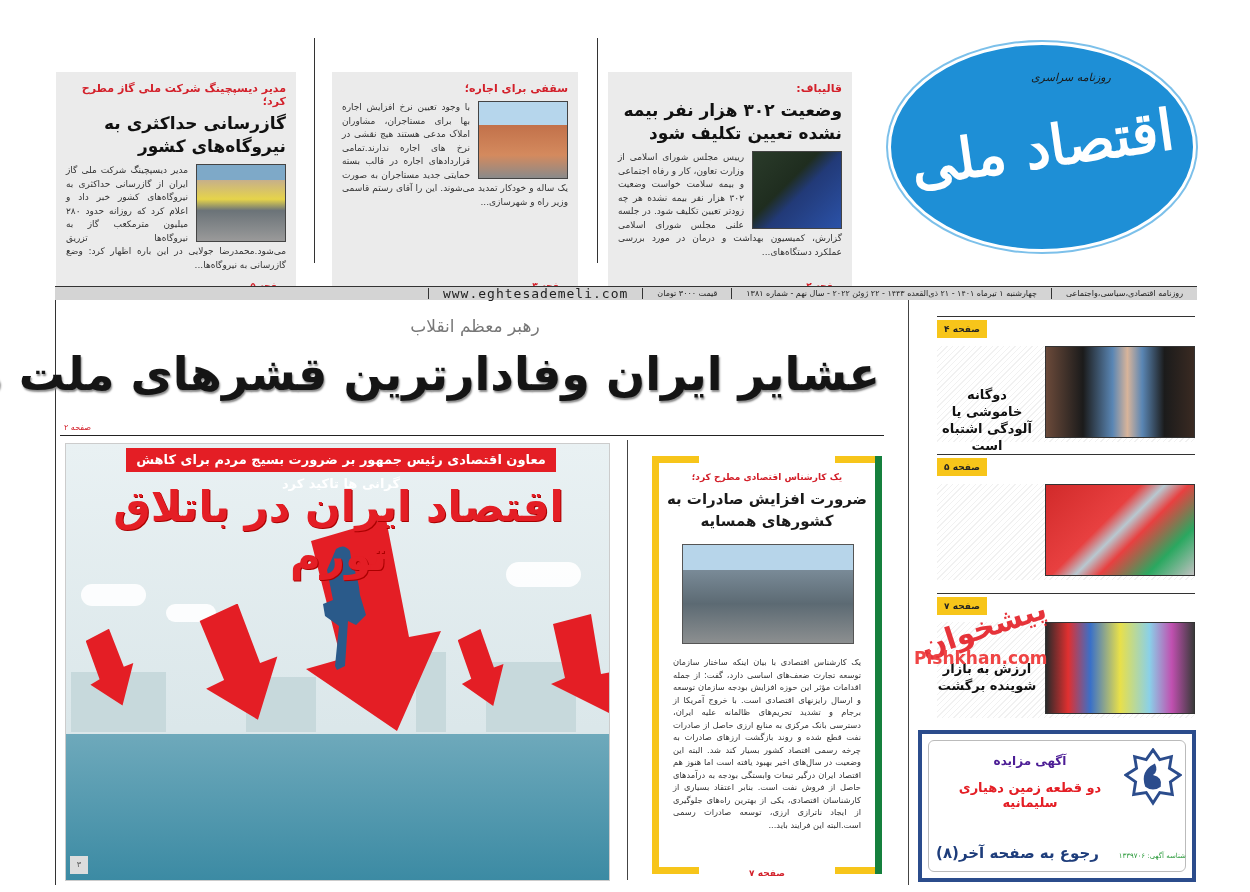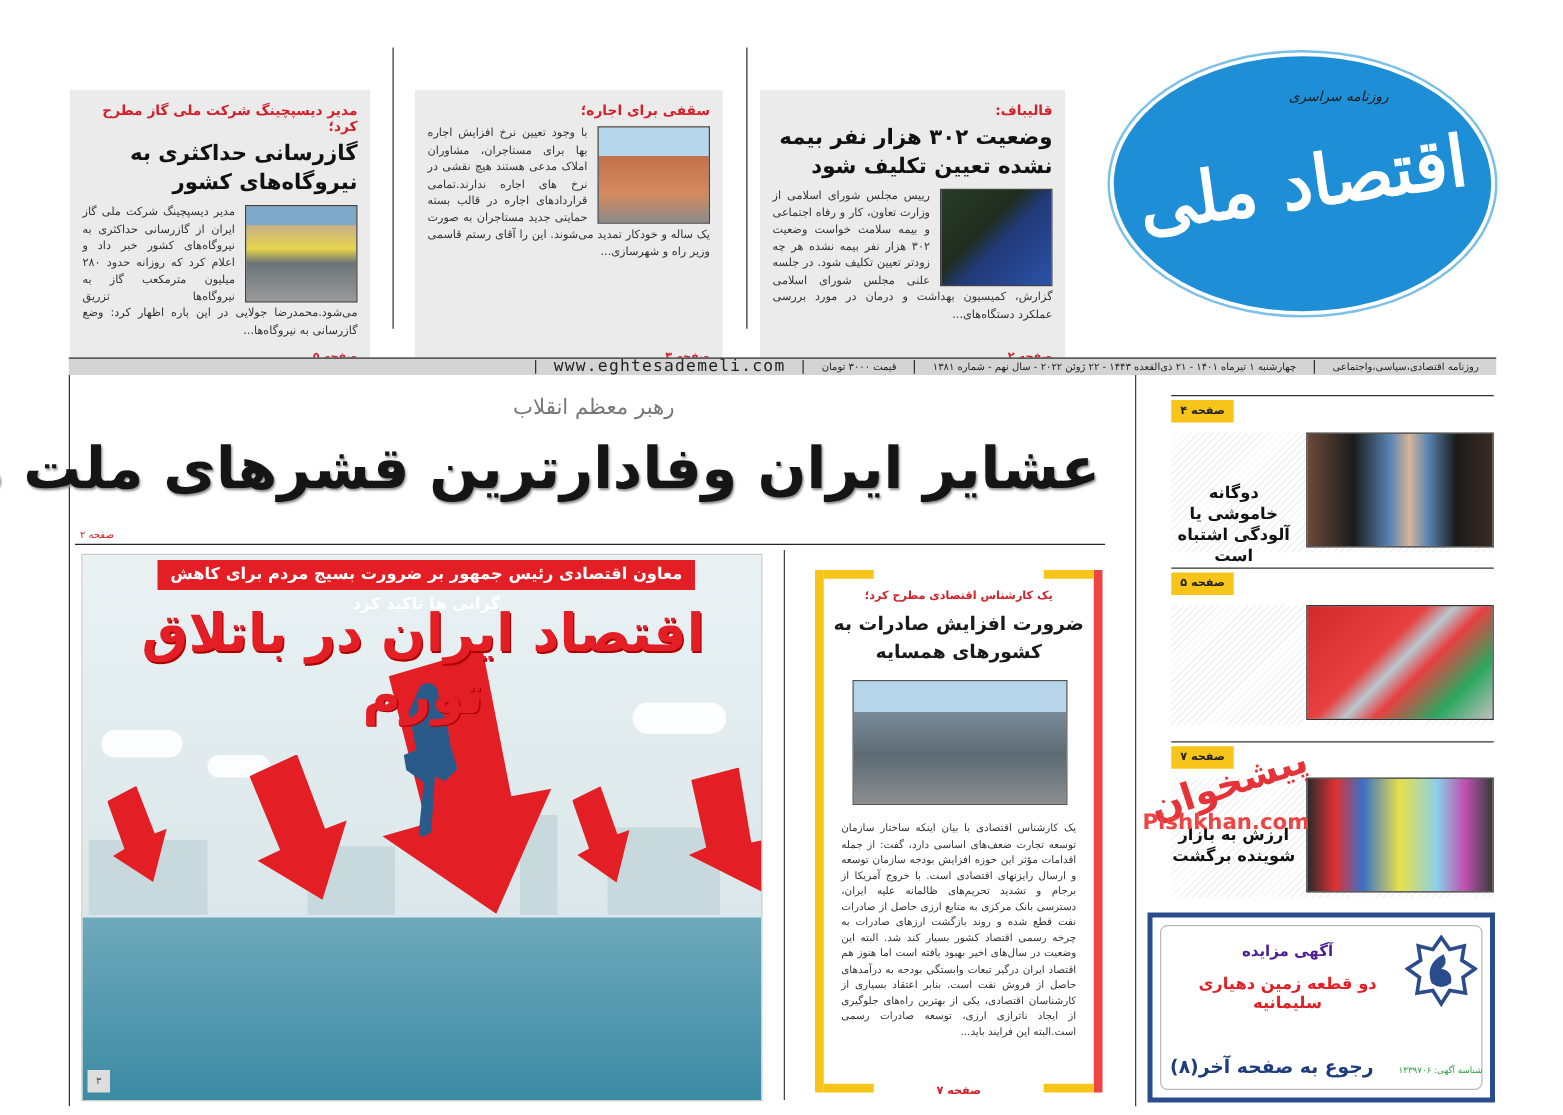--- a/index.html
+++ b/index.html
@@ -53,21 +53,21 @@
   .illus { position: absolute; top: 443px; left: 65px; width: 545px; height: 438px; background: linear-gradient(#e9f1f3, #dbe7ea 65%); border: 1px solid #ccc; overflow: hidden; }
   .illus .redbar { position: absolute; top: 4px; left: 60px; width: 430px; height: 24px; background: #e41e25; color: #fff; font-size: 13px; font-weight: bold; text-align: center; line-height: 24px; }
   .illus .bigred { position: absolute; top: 38px; left: 0; width: 545px; text-align: center; color: #e41e25; font-size: 42px; font-weight: bold; text-shadow: 1px 1px 0 #a00; }
   .illus .water { position: absolute; top: 290px; left: 0; width: 100%; height: 148px; background: linear-gradient(#6ea9bb, #3b8aa3); }
   .illus .city { position: absolute; bottom: 148px; height: 70px; background: #c7d9dc; }
   .illus .cloud { position: absolute; background: #fff; border-radius: 20px; opacity: .9; }
   .arrow { position: absolute; }
   .illus .pagebadge { position: absolute; left: 4px; bottom: 6px; width: 18px; height: 18px; background: #ddd; color: #555; font-size: 8px; text-align: center; line-height: 18px; }
 
   
-  .ybox { position: absolute; top: 456px; left: 652px; width: 230px; height: 418px; border-left: 7px solid #f7c51a; border-right: 7px solid #ef4444; }
+  .ybox { position: absolute; top: 456px; left: 652px; width: 230px; height: 418px; border-left: 7px solid #f7c51a; border-right: 7px solid #15803d; }
   .ybox .topbar-l, .ybox .topbar-r, .ybox .botbar-l, .ybox .botbar-r { position: absolute; height: 7px; background: #f7c51a; }
   .ybox .topbar-l { top: 0; right: 0; width: 40px; }
   .ybox .topbar-r { top: 0; left: 0; width: 40px; }
   .ybox .botbar-l { bottom: 0; right: 0; width: 40px; }
   .ybox .botbar-r { bottom: 0; left: 0; width: 40px; }
   .ybox .kicker { position: absolute; top: 16px; width: 100%; text-align: center; color: #d3202a; font-size: 9px; font-weight: bold; }
   .ybox .title { position: absolute; top: 32px; width: 100%; text-align: center; font-weight: bold; font-size: 15px; line-height: 22px; }
   .ybox .photo { position: absolute; top: 88px; left: 23px; width: 172px; height: 100px; background: linear-gradient(#b7d5ea 0 25%, #7a8b98 25%, #5c6a73 60%, #8c8f90); border: 1px solid #555; }
   .ybox .txt { position: absolute; top: 200px; left: 14px; width: 188px; font-size: 8.3px; line-height: 12.5px; color: #333; text-align: justify; }
   .ybox .page { position: absolute; bottom: -4px; width: 100%; text-align: center; color: #d3202a; font-size: 9px; font-weight: bold; }

